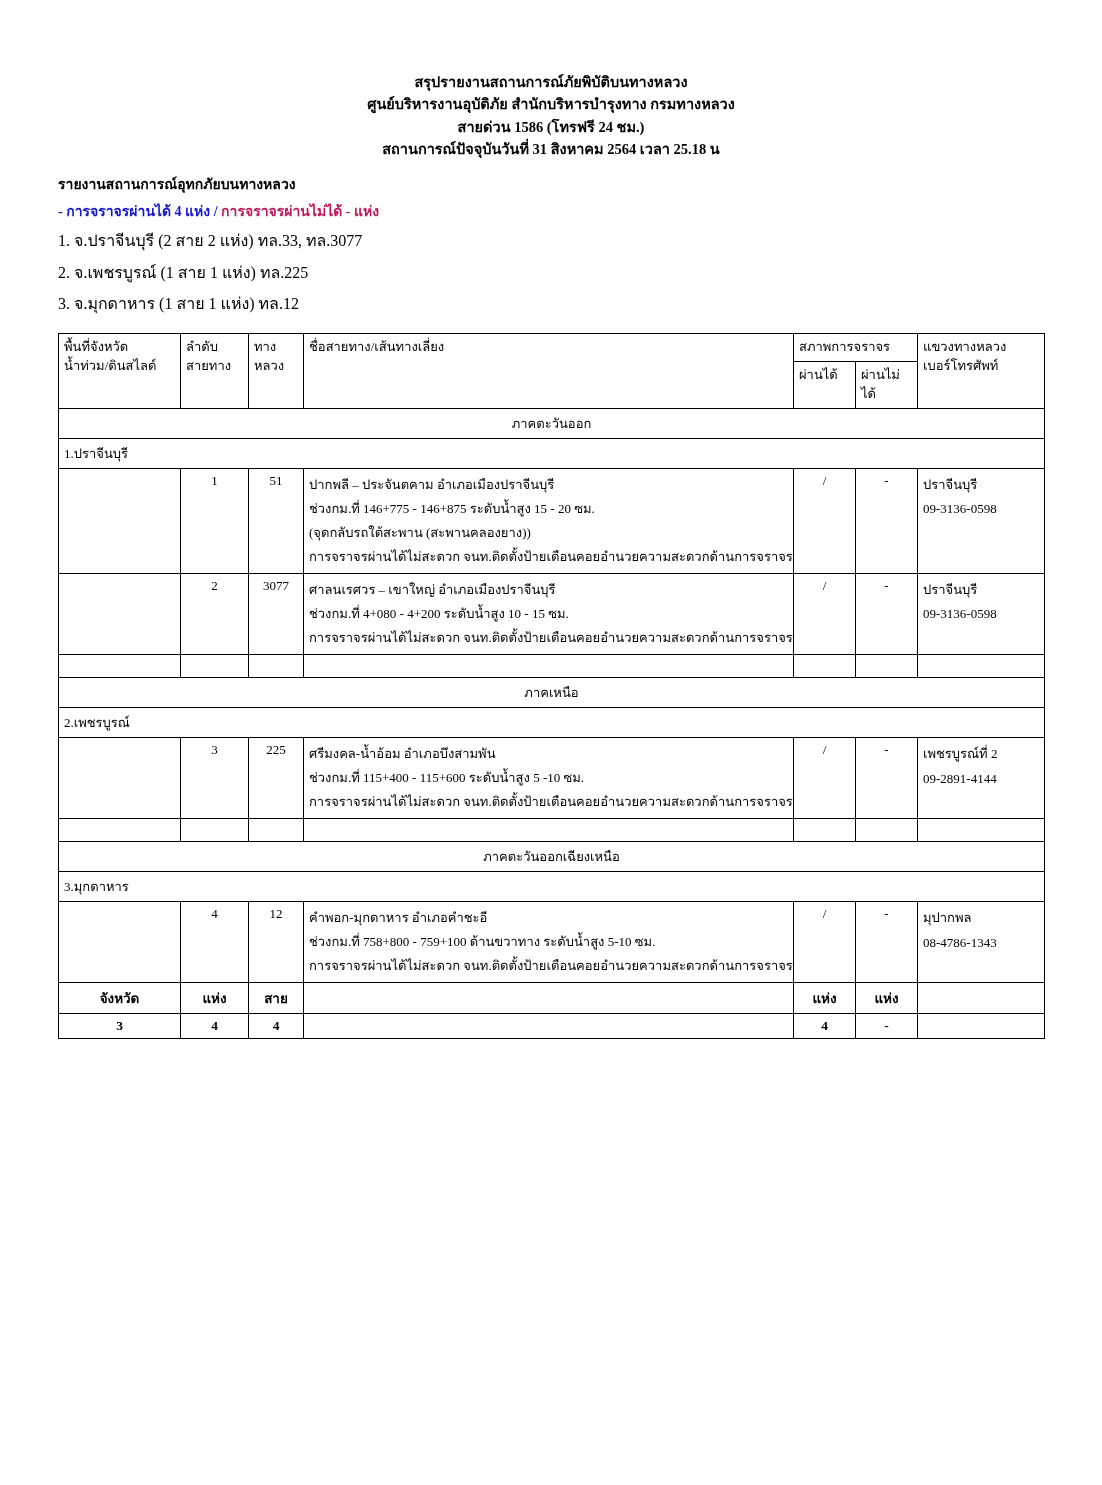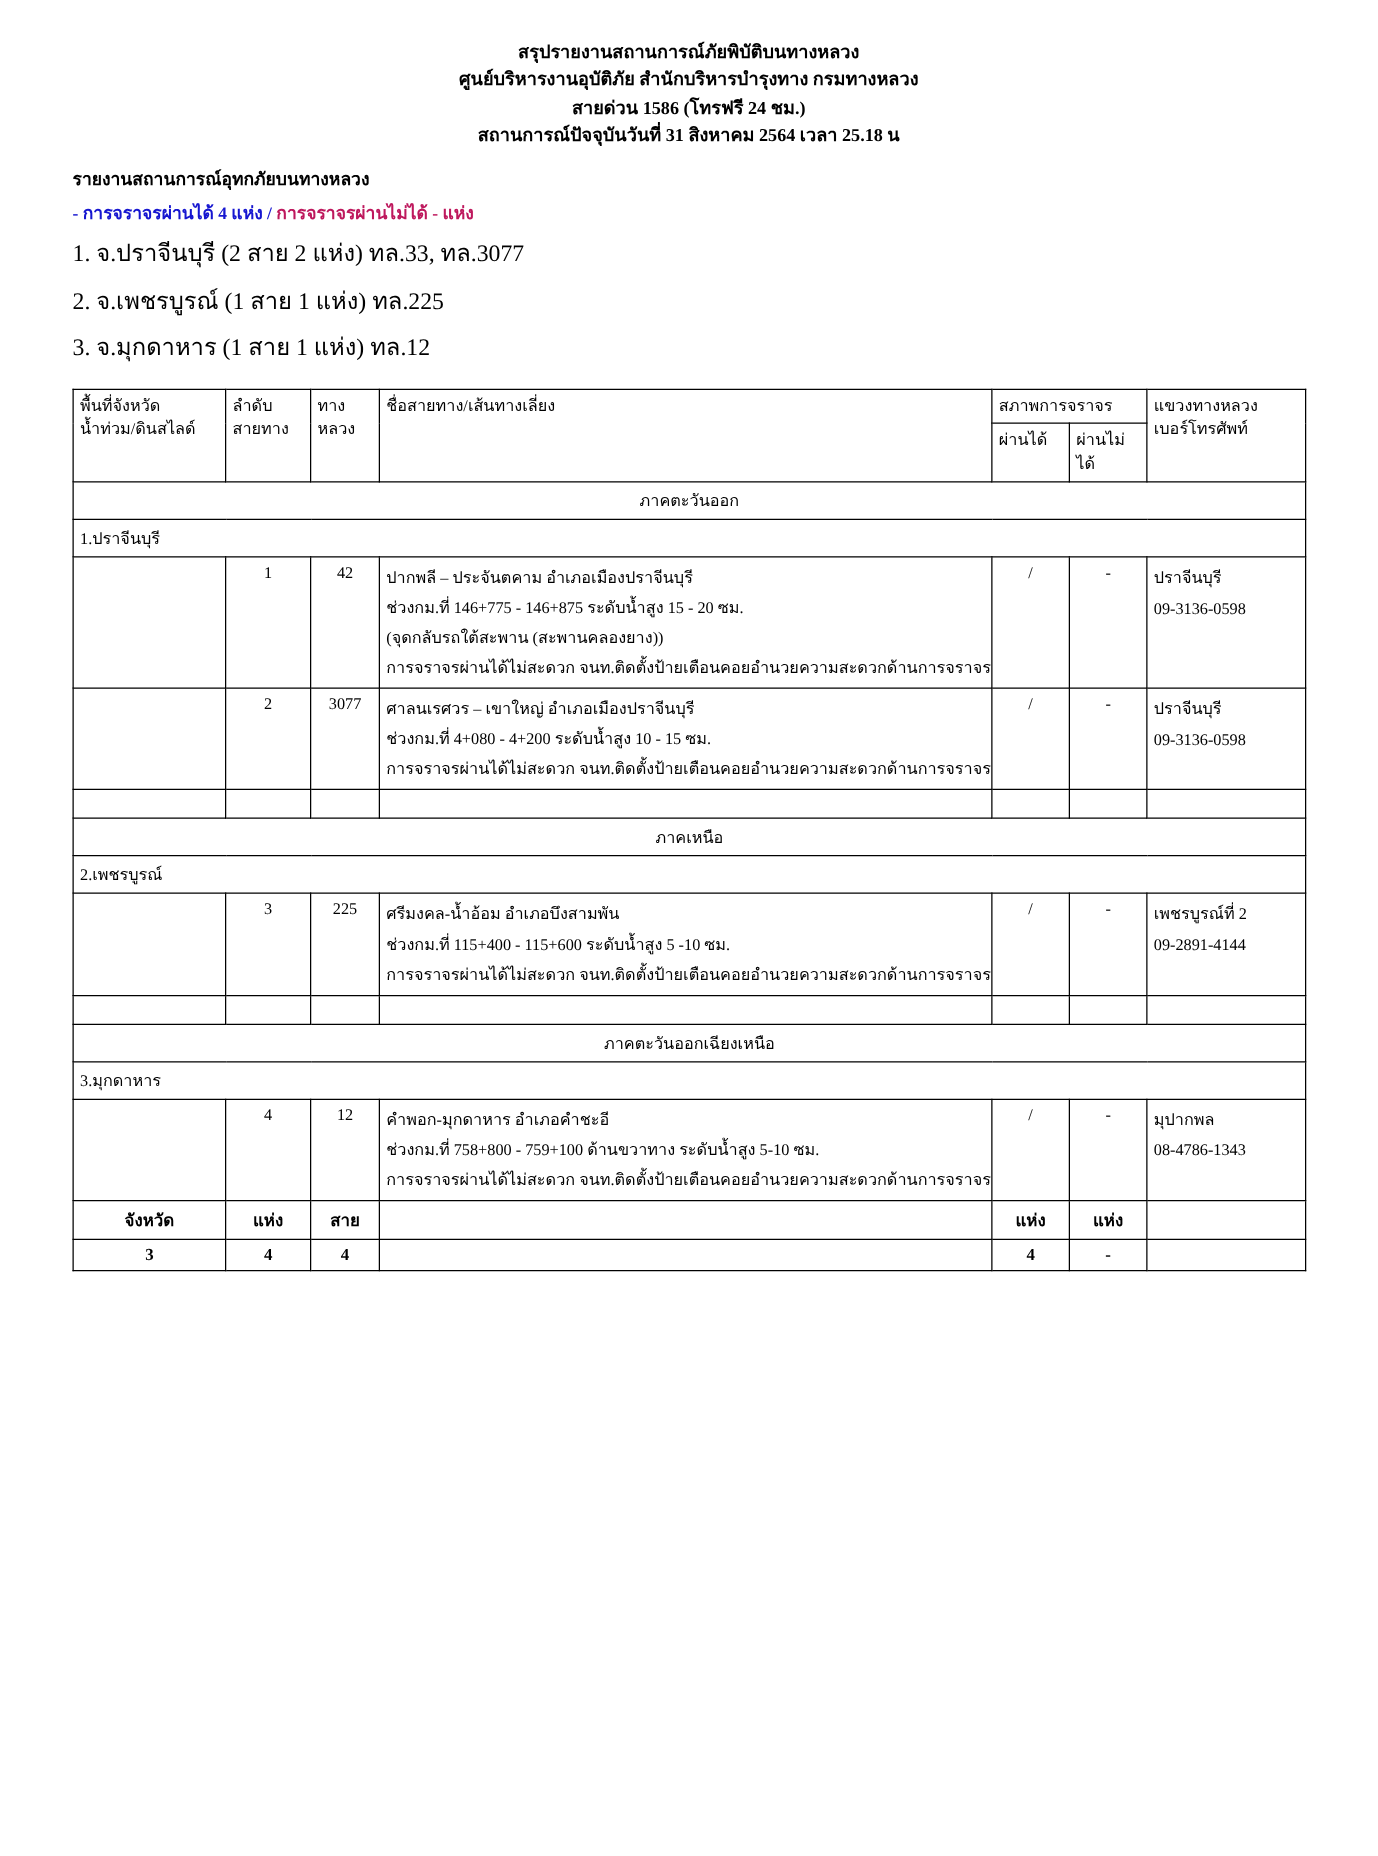--- a/index.html
+++ b/index.html
@@ -17,35 +17,36 @@
     position: relative;
     width: 1102px;
     min-height: 1485px;
     padding: 0;
     box-sizing: border-box;
   }
   .header-block {
     text-align: center;
     padding-top: 31px;
     line-height: 1.55;
+    margin-top: 40px;
   }
   .header-block div {
     font-size: 14.5px;
     font-weight: bold;
   }
   .intro {
     margin: 10px 0 0 58px;
     line-height: 1.95;
   }
   .intro .line {
     font-size: 14px;
     font-weight: bold;
   }
   .intro .line.blue { color: #1616d0; }
-  .intro .line.plain { font-weight: normal; font-size: 19px; }
+  .intro .line.plain { font-weight: normal; font-size: 16px; }
   .red { color: #be185d; }
 
   table.main {
     border-collapse: collapse;
     margin: 14px 0 0 58px;
     width: 986px;
     table-layout: fixed;
   }
   table.main td, table.main th {
     border: 1px solid #000000;
@@ -162,21 +163,21 @@
 
       <tr>
         <td class="region" colspan="7">ภาคตะวันออก</td>
       </tr>
       <tr>
         <td class="province" colspan="7">1.ปราจีนบุรี</td>
       </tr>
       <tr>
         <td></td>
         <td class="center">1</td>
-        <td class="center">42</td>
+        <td class="center">51</td>
         <td>
           <div class="detail-line">ปากพลี – ประจันตคาม อำเภอเมืองปราจีนบุรี</div>
           <div class="detail-line">ช่วงกม.ที่ 146+775 - 146+875 ระดับน้ำสูง 15 - 20 ซม.</div>
           <div class="detail-line">(จุดกลับรถใต้สะพาน (สะพานคลองยาง))</div>
           <div class="detail-line">การจราจรผ่านได้ไม่สะดวก จนท.ติดตั้งป้ายเตือนคอยอำนวยความสะดวกด้านการจราจร</div>
         </td>
         <td class="center">/</td>
         <td class="center">-</td>
         <td class="office">
           <div>ปราจีนบุรี</div>

